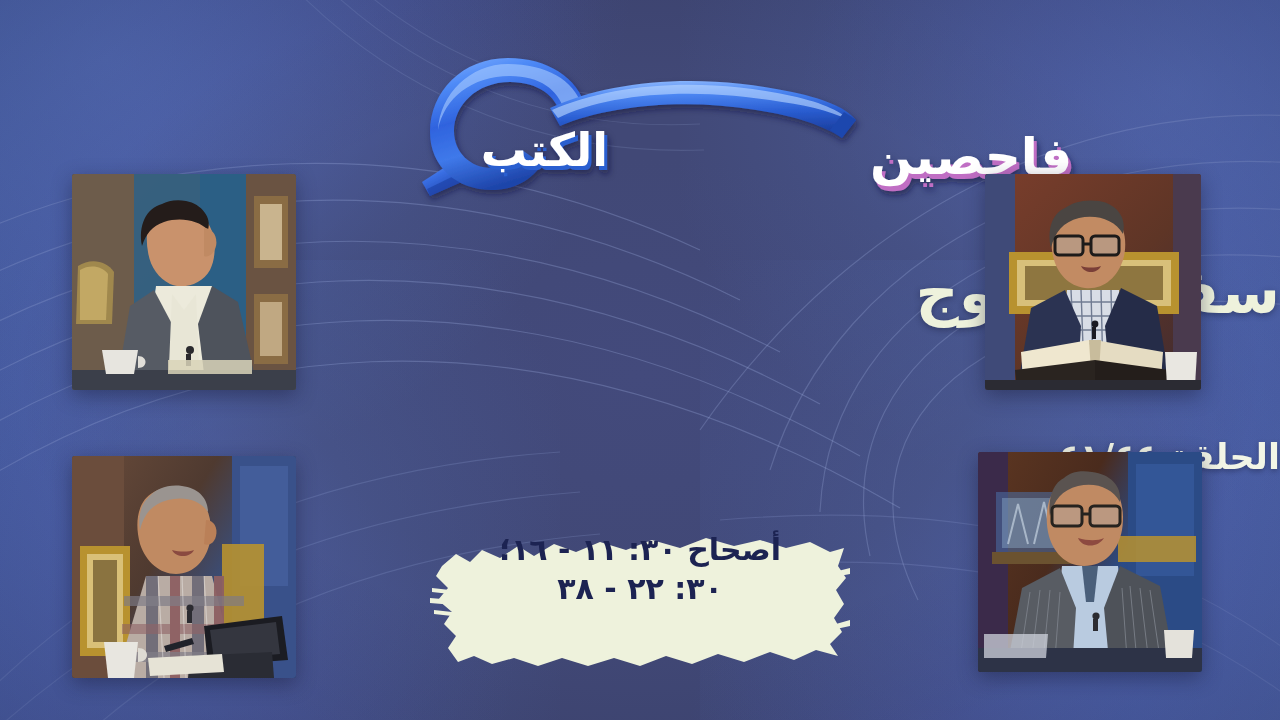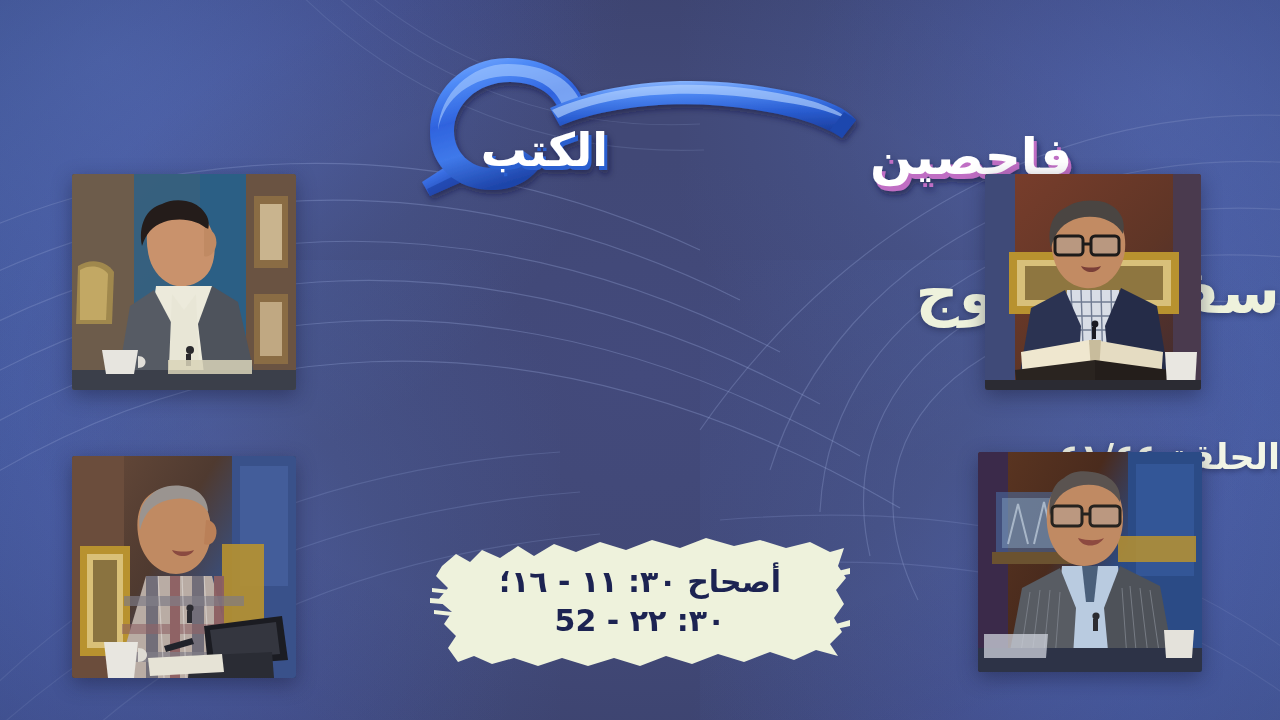--- a/index.html
+++ b/index.html
@@ -84,21 +84,21 @@
   .ref-plate {
     position:absolute; left:50%; top:532px;
     transform:translateX(-50%);
     width:420px; height:140px;
   }
   .ref-plate .brush { position:absolute; inset:0; }
   .ref-plate .brush svg { width:100%; height:100%; display:block; }
   .ref-text {
     position:absolute; inset:0;
     display:flex; flex-direction:column;
-    align-items:center; justify-content:center;
+    align-items:center; justify-content:flex-start;
     gap:2px;
     direction:rtl;
   }
   .ref-text .ref-line {
     font-family:"DejaVu Sans", sans-serif;
     font-size:30px; font-weight:bold;
     color:#1c2352;
     line-height:1.22;
     white-space:nowrap;
   }
@@ -238,21 +238,21 @@
           L18,116 L26,104 L14,92 L22,80 L8,68 L18,56 L6,44 Z"></path>
         <path fill="#eef2dc" d="M2,56 L20,58 L20,62 L2,60 Z"></path>
         <path fill="#eef2dc" d="M0,66 L24,68 L24,73 L0,71 Z"></path>
         <path fill="#eef2dc" d="M4,78 L22,80 L22,84 L4,82 Z"></path>
         <path fill="#eef2dc" d="M404,40 L420,36 L420,42 L404,45 Z"></path>
         <path fill="#eef2dc" d="M406,92 L420,88 L420,94 L406,97 Z"></path>
       </svg>
     </div>
     <div class="ref-text">
       <div class="ref-line">أصحاح  ٣٠: ١١ - ١٦؛</div>
-      <div class="ref-line">٣٠: ٢٢ - 52</div>
+      <div class="ref-line">٣٠: ٢٢ - ٣٨</div>
     </div>
   </div>
 
   <div class="thumb" id="thumb-tl">
     <div class="ph">
       <svg viewBox="0 0 224 216" preserveAspectRatio="none">
         <defs>
           <linearGradient id="tlBg" x1="0" y1="0" x2="1" y2="1">
             <stop offset="0%" stop-color="#6a5a49"></stop>
             <stop offset="42%" stop-color="#5b5a58"></stop>

